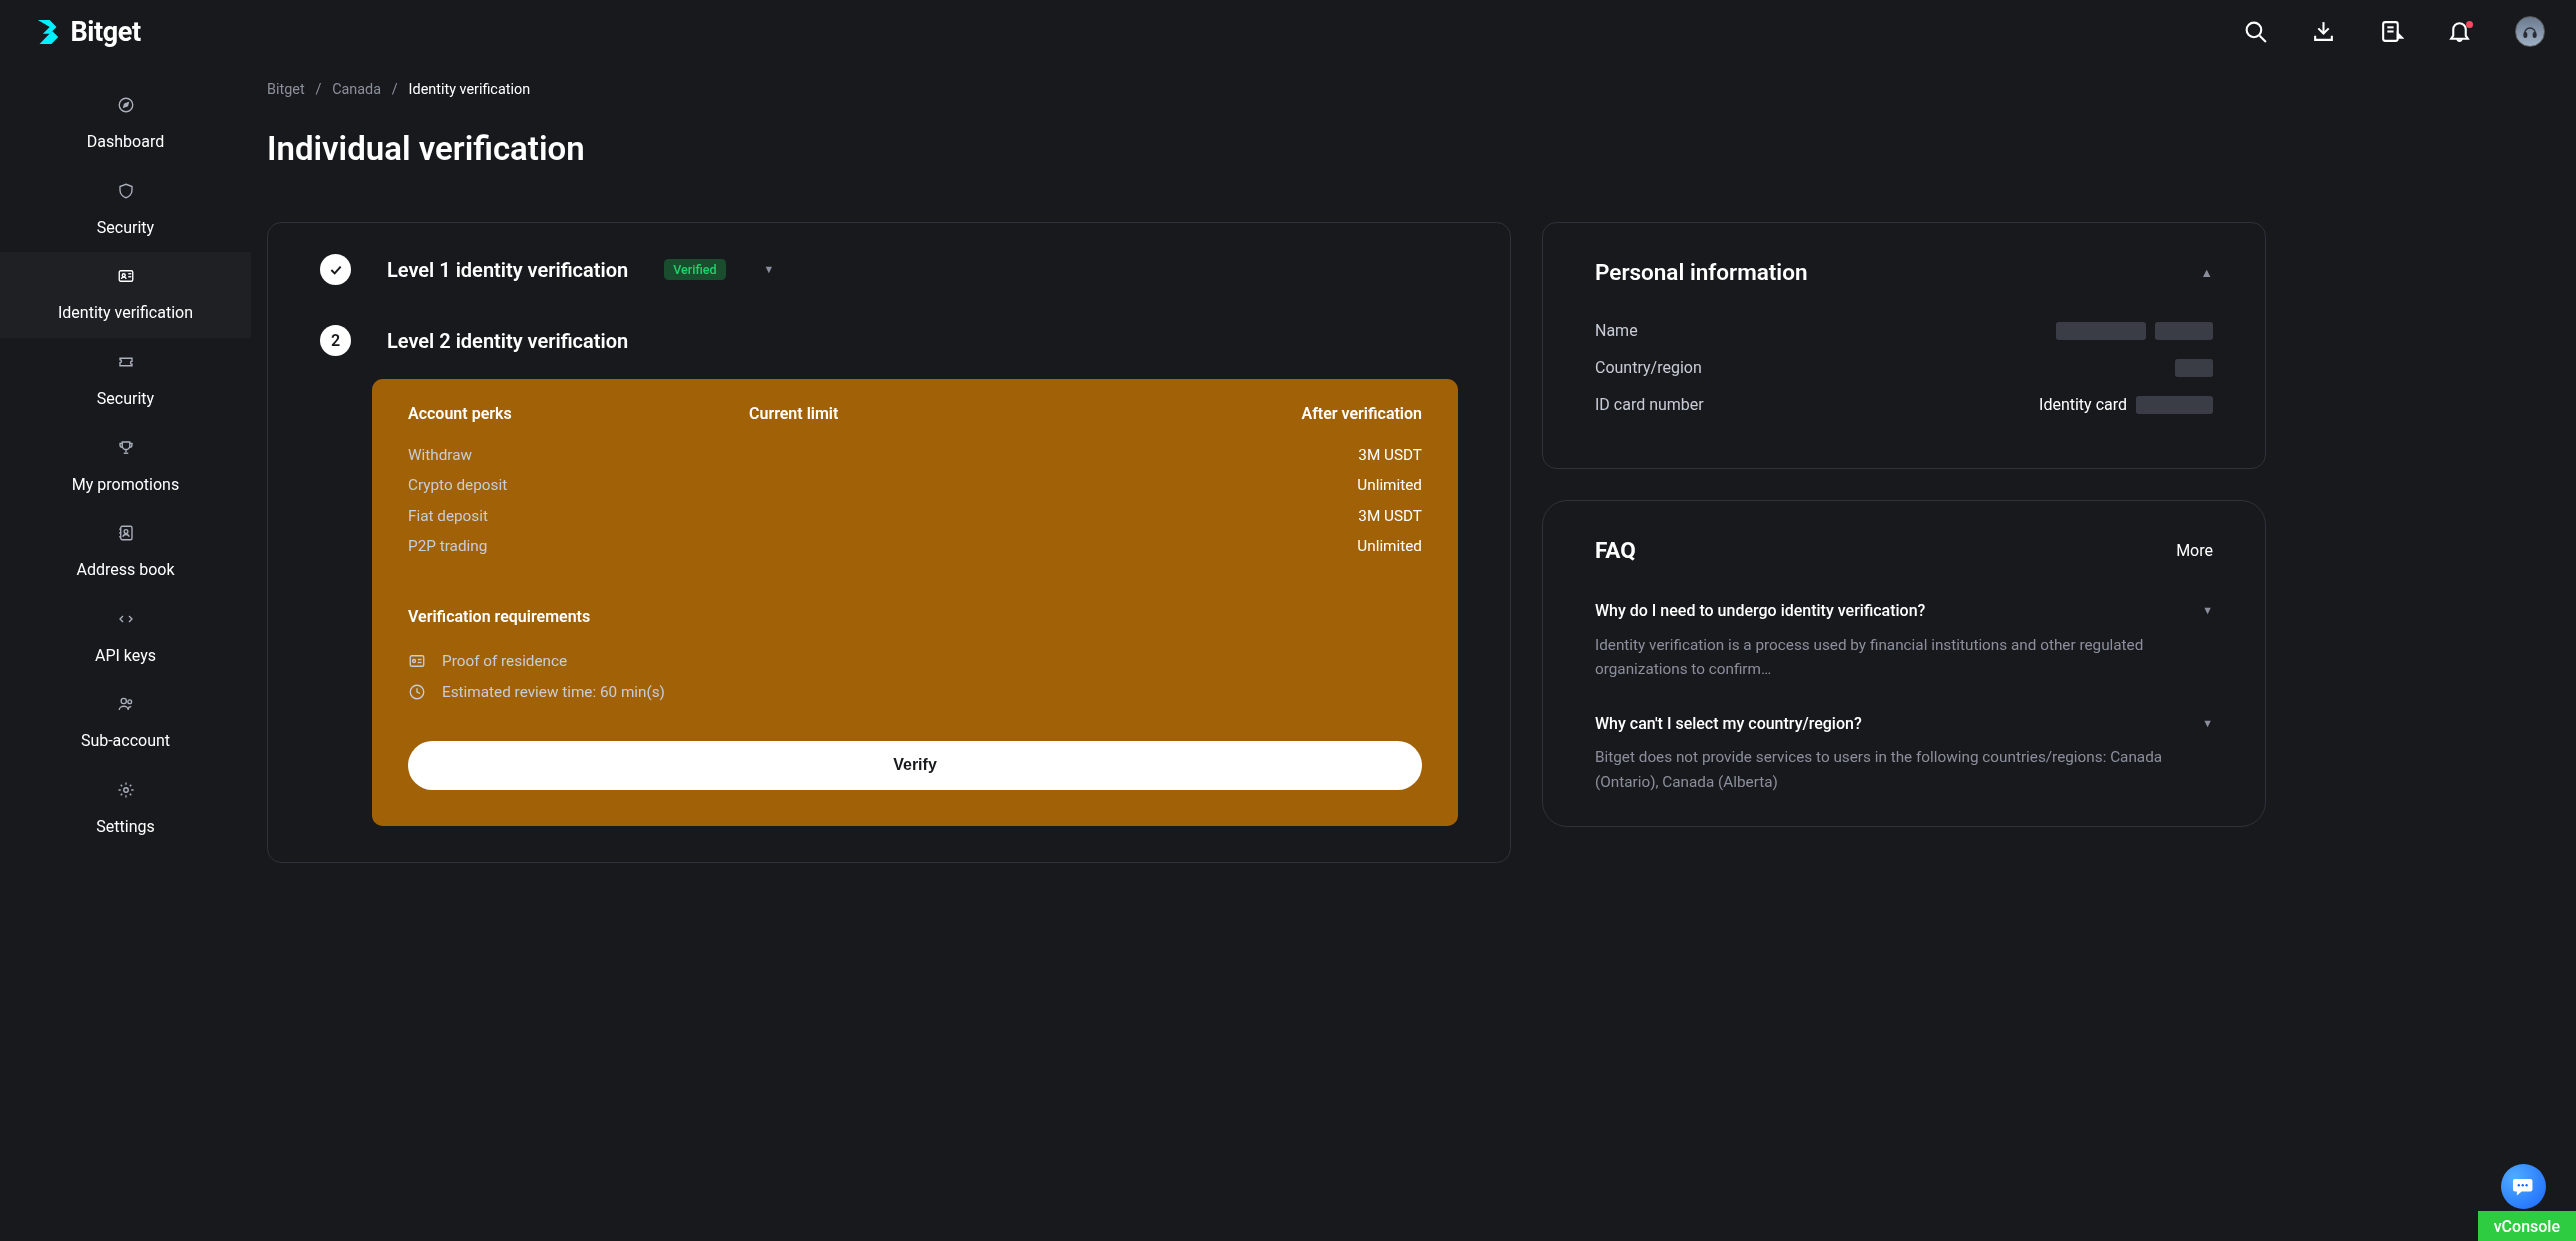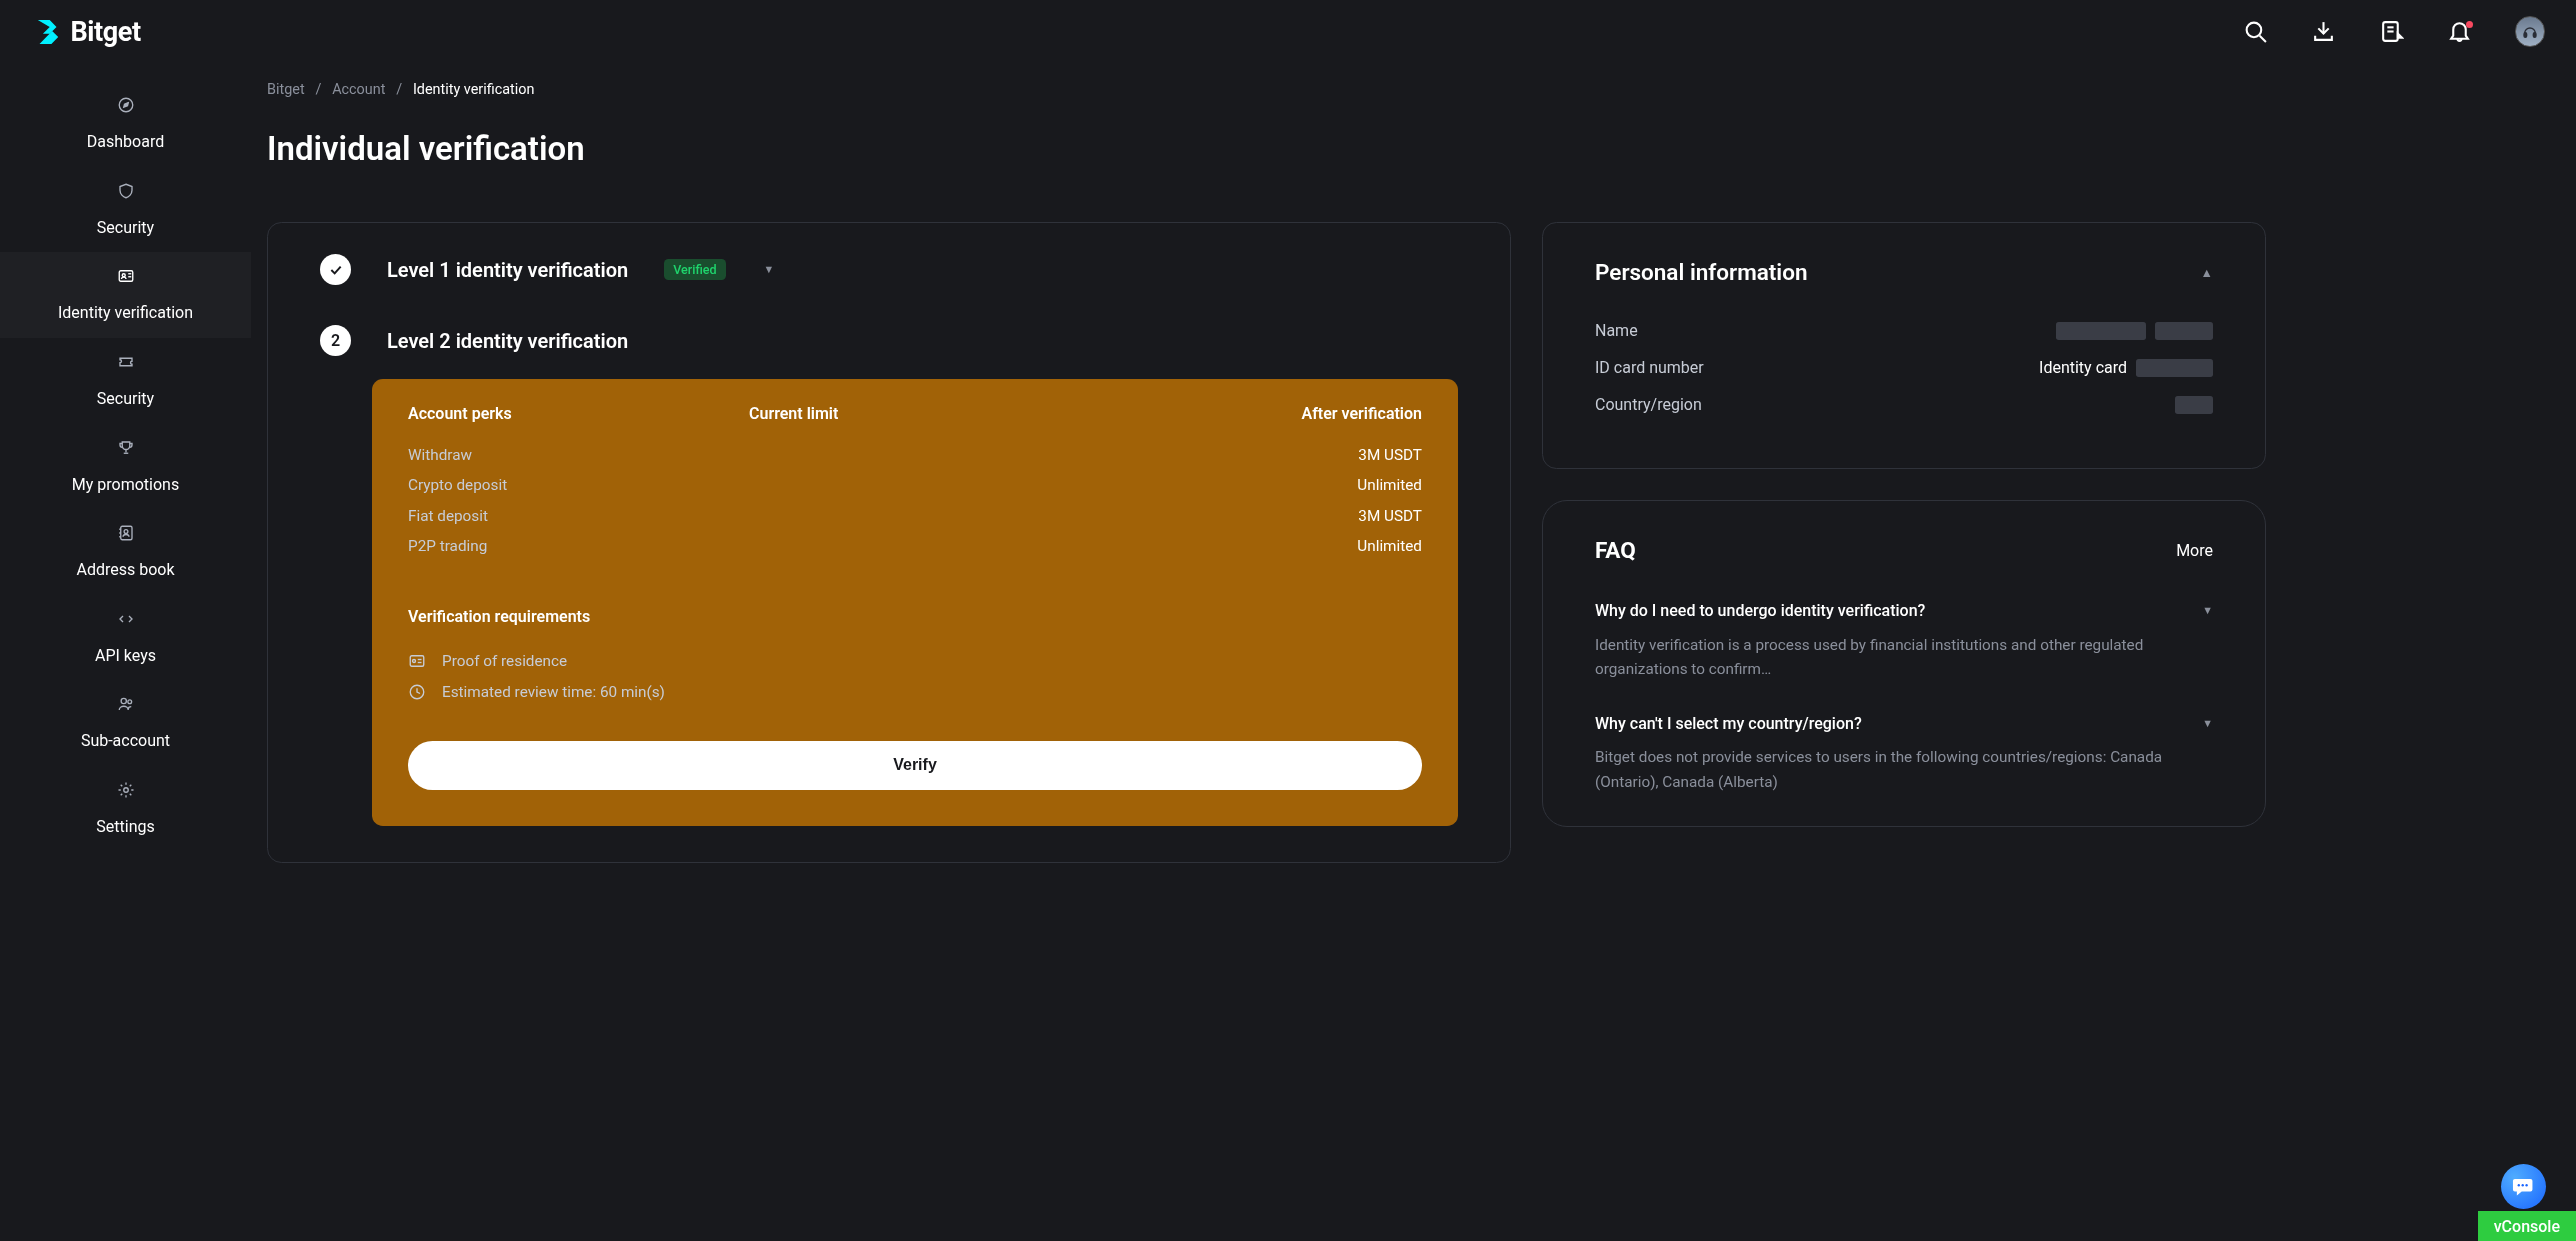--- a/index.html
+++ b/index.html
@@ -212,21 +212,21 @@
           <path d="M12 2 L12 5 M12 19 L12 22 M4.9 4.9 L7 7 M17 17 L19.1 19.1 M2 12 L5 12 M19 12 L22 12 M4.9 19.1 L7 17 M17 7 L19.1 4.9"></path>
         </svg>
       <span>Settings</span>
     </div>
   </div>
 
   <div class="main">
     <div class="breadcrumb">
       <span>Bitget</span>
       <span class="breadcrumb-sep">/</span>
-      <span>Account</span>
+      <span>Canada</span>
       <span class="breadcrumb-sep">/</span>
       <span class="current">Identity verification</span>
     </div>
     <h1>Individual verification</h1>
 
     <div class="content-row">
       <div class="left-col">
         <div class="card">
 
           <div class="level-block">
@@ -307,30 +307,30 @@
             <span class="pi-caret">▲</span>
           </div>
           <div class="pi-row">
             <span class="pi-label">Name</span>
             <span class="pi-val">
               <span class="redact w1"></span>
                 <span class="redact w2"></span>
             </span>
           </div>
           <div class="pi-row">
+            <span class="pi-label">Country/region</span>
+            <span class="pi-val">
+              <span class="redact w3"></span>
+            </span>
+          </div>
+          <div class="pi-row">
             <span class="pi-label">ID card number</span>
             <span class="pi-val">
               <span>Identity card</span>
               <span class="redact w5"></span>
-            </span>
-          </div>
-          <div class="pi-row">
-            <span class="pi-label">Country/region</span>
-            <span class="pi-val">
-              <span class="redact w3"></span>
             </span>
           </div>
         </div>
 
         <div class="faq-card">
           <div class="faq-head">
             <span class="faq-title">FAQ</span>
             <span class="faq-more">More</span>
           </div>
           <div class="faq-item">

